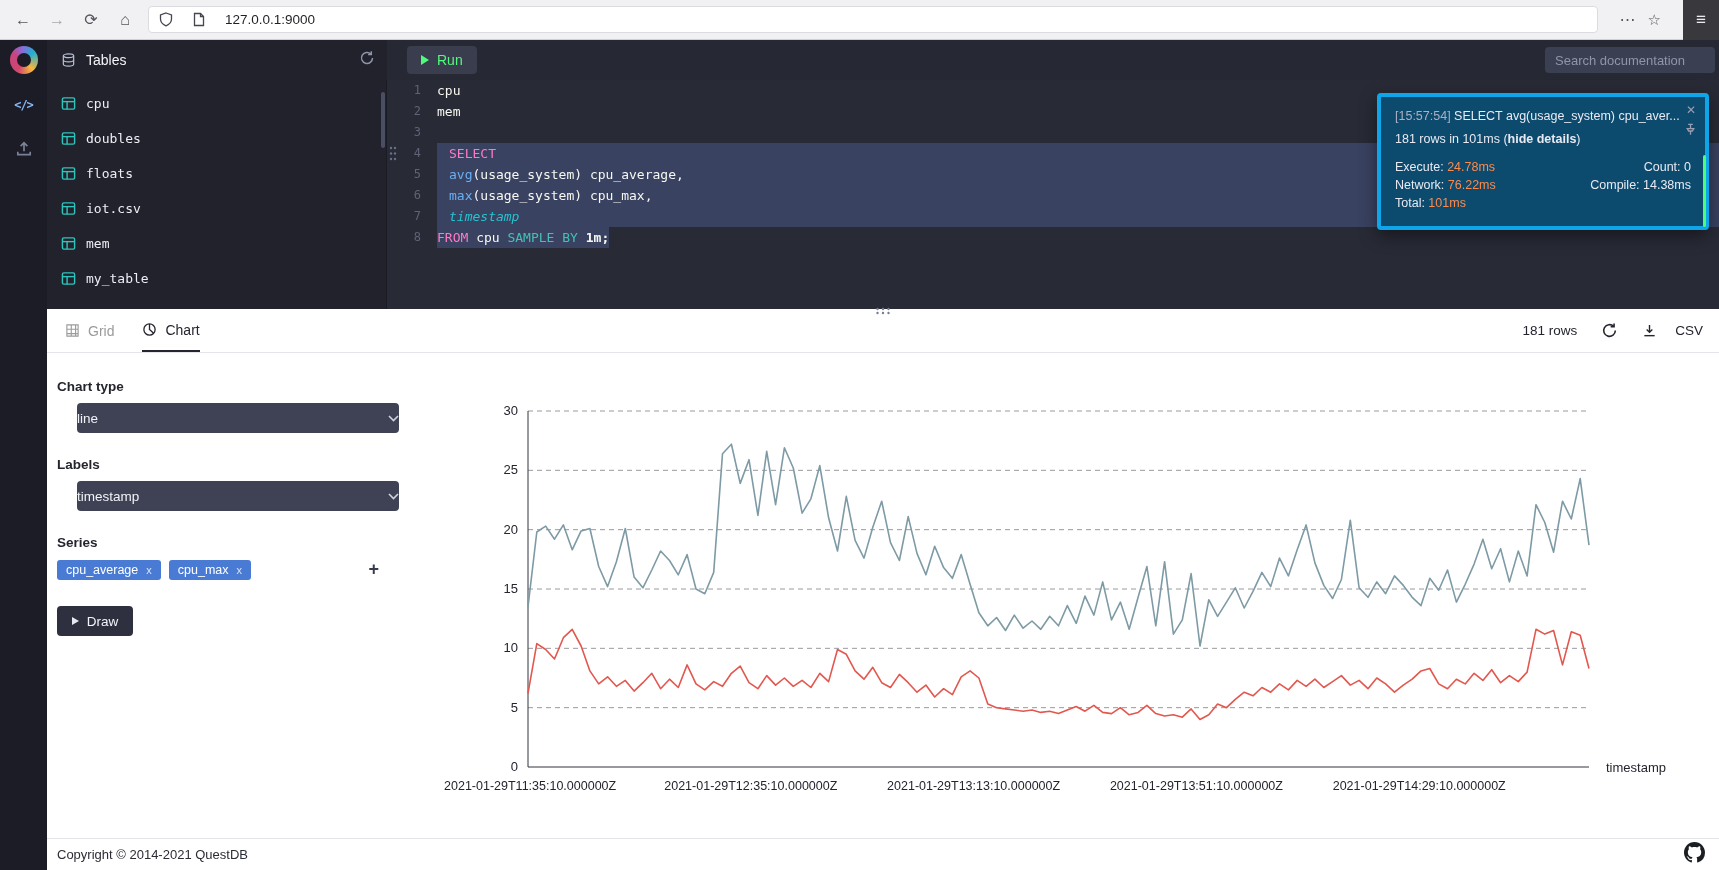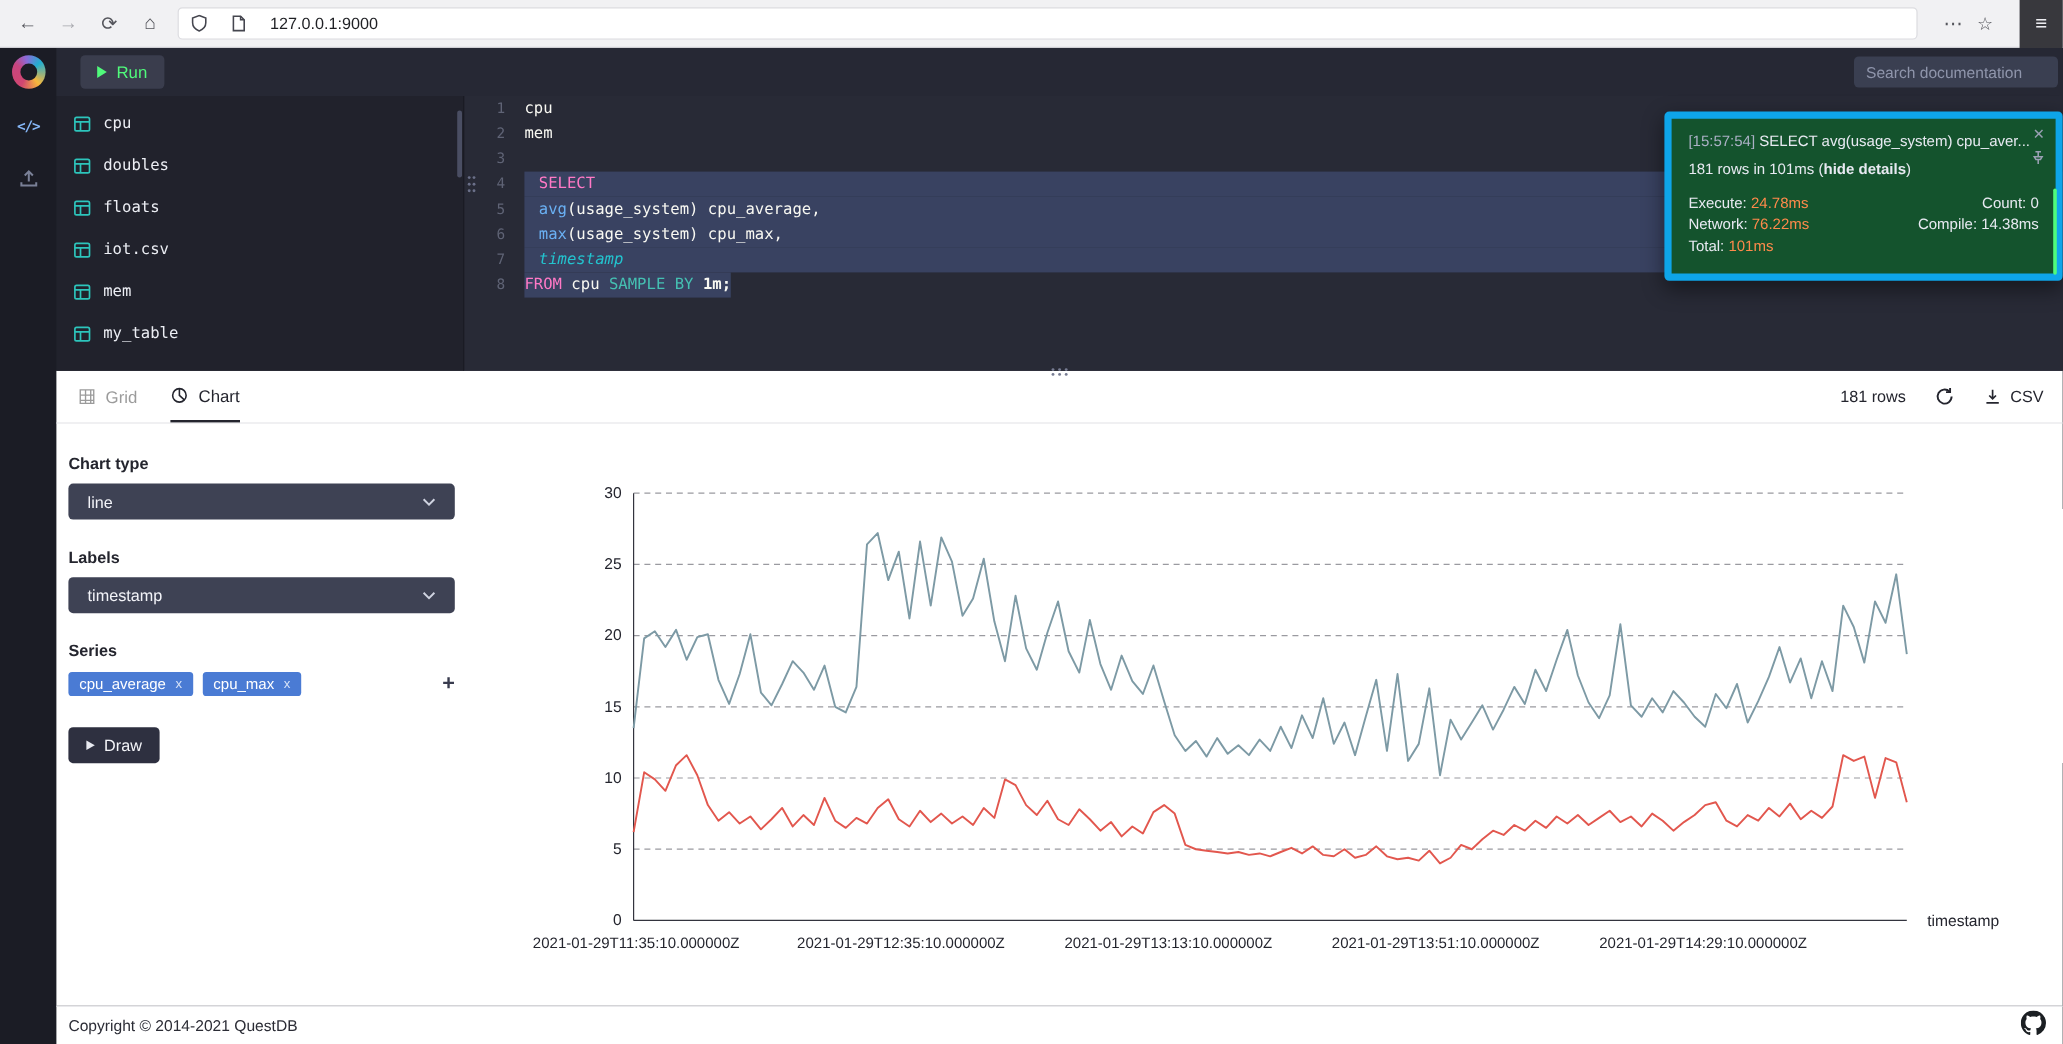--- a/index.html
+++ b/index.html
@@ -63,50 +63,50 @@
   .c-plain { color:#f8f8f2; }
   .c-kw { color:#ff79c6; }
   .c-fn { color:#6ab0f3; }
   .c-type { color:#23c4cf; font-style:italic; }
   .c-op { color:#45c0b2; }
   .c-bold { color:#f8f8f2; font-weight:bold; }
   .v-handle { position:absolute; left:2px; top:66px; }
   .h-handle { position:absolute; top:261px; left:50%; transform:translateX(-50%); z-index:5; }
 
   
-  .popup { position:absolute; top:53px; right:0; width:332px; background:#14532d;
-           border:6px solid #0ea5e9; border-radius:4px; padding:12px 14px 14px; color:#e8eaf2;
+  .popup { position:absolute; top:53px; right:10px; width:332px; background:#0c4a6e;
+           border:4px solid #0ea5e9; border-radius:4px; padding:12px 14px 14px; color:#e8eaf2;
            font-size:12.5px; box-shadow:0 6px 18px rgba(0,0,0,.45); z-index:20; }
   .popup .row1 { white-space:nowrap; overflow:hidden; padding-right:14px; }
   .pu-time { color:#aab0c4; }
   .pu-row2 { margin-top:9px; }
   .pu-stats { margin-top:12px; display:flex; justify-content:space-between; line-height:18px; }
   .pu-col-r { text-align:right; }
   .orange { color:#ff8a4b; }
   .pu-close { position:absolute; top:6px; right:9px; color:#9aa0b4; font-size:12px; cursor:pointer; }
   .pu-pin { position:absolute; top:26px; right:8px; cursor:pointer; }
   .pu-green { position:absolute; right:-1px; bottom:-1px; width:3px; height:72px; background:#50fa7b; border-radius:2px; }
 
   
   .results { flex:1; background:#fff; display:flex; flex-direction:column; min-height:0; }
   .tabbar { height:44px; flex:0 0 44px; display:flex; align-items:center; padding:0 16px 0 18px;
             border-bottom:1px solid #e6e6ea; }
   .tab { height:100%; display:flex; align-items:center; gap:8px; font-size:14px; cursor:pointer; }
   .tab-grid { color:#9b9b9b; }
   .tab-chart { color:#24252e; margin-left:28px; border-bottom:2px solid #24252e; }
   .bar-right { margin-left:auto; display:flex; align-items:center; gap:24px; color:#24252e; font-size:13.5px; }
-  .csv-btn { display:flex; gap:7px; cursor:pointer; }
+  .csv-btn { display:flex; gap:18px; cursor:pointer; }
   .refresh-btn { cursor:pointer; display:flex; }
 
   .results-body { flex:1; display:flex; min-height:0; }
   .chart-config { width:340px; flex:0 0 340px; padding:26px 0 0 10px; }
   .cfg-label { font-weight:bold; font-size:13.5px; color:#24252e; margin-bottom:9px; }
   .dropdown { width:322px; height:30px; background:#3e4254; border-radius:4px; display:flex; align-items:center;
-              justify-content:space-between; padding:0 16px; color:#f2f3f8; font-size:13.5px;
-              margin-bottom:24px; cursor:pointer; }
+              justify-content:space-between; padding:0 0; color:#f2f3f8; font-size:13.5px;
+              margin-bottom:24px; cursor:pointer;margin-left:20px; }
   .chips-row { width:322px; display:flex; align-items:center; margin-bottom:26px; }
   .chips { display:flex; gap:8px; }
   .chip { background:#4a7bd4; border-radius:3px; color:#fff; font-size:12.5px; padding:3px 9px;
           display:flex; align-items:center; gap:8px; cursor:pointer; }
   .chip-x { color:#d6e2f8; font-size:11px; cursor:pointer; }
   .plus { margin-left:auto; color:#383b4e; font-size:18px; font-weight:bold; cursor:pointer; }
   .draw-btn { width:76px; height:30px; background:#2e3040; color:#f4f5f9; border-radius:4px;
               display:flex; align-items:center; justify-content:center; gap:8px; font-size:13.5px; cursor:pointer; }
   .draw-tri { width:0; height:0; border-top:4.5px solid transparent; border-bottom:4.5px solid transparent;
               border-left:7px solid #e8e9f0; }
@@ -154,20 +154,34 @@
       <svg width="18" height="18" viewBox="0 0 16 16">
           <path d="M8 10V3M5 5.5L8 2.5l3 3" fill="none" stroke="#7a8097" stroke-width="1.5"></path>
           <path d="M2.5 10.5V13h11v-2.5" fill="none" stroke="#7a8097" stroke-width="1.5"></path>
         </svg>
     </span>
   </div>
 
   <div class="content">
 
     <div class="topbar">
+      <div class="tables-head">
+        <svg width="15" height="16" viewBox="0 0 16 16">
+            <ellipse cx="8" cy="3.5" rx="5.5" ry="2" fill="none" stroke="#b8bed4" stroke-width="1.3"></ellipse>
+            <path d="M2.5 3.5v9c0 1.1 2.5 2 5.5 2s5.5-.9 5.5-2v-9" fill="none" stroke="#b8bed4" stroke-width="1.3"></path>
+            <path d="M2.5 8c0 1.1 2.5 2 5.5 2s5.5-.9 5.5-2" fill="none" stroke="#b8bed4" stroke-width="1.3"></path>
+          </svg>
+        <span class="tables-title">Tables</span>
+        <span class="tables-refresh">
+          <svg width="16" height="16" viewBox="0 0 16 16">
+              <path d="M13.5 8a5.5 5.5 0 1 1-1.6-3.9" fill="none" stroke="#8f95ab" stroke-width="1.5"></path>
+              <path d="M12.3 1.3v3.2H9.1" fill="none" stroke="#8f95ab" stroke-width="1.5"></path>
+            </svg>
+        </span>
+      </div>
       <div class="editor-toolbar">
         <div class="run-btn">
           <span class="run-tri"></span>
           <span class="run-label">Run</span>
         </div>
         <input class="search-doc" placeholder="Search documentation" style="">
       </div>
     </div>
 
     <div class="workspace">

